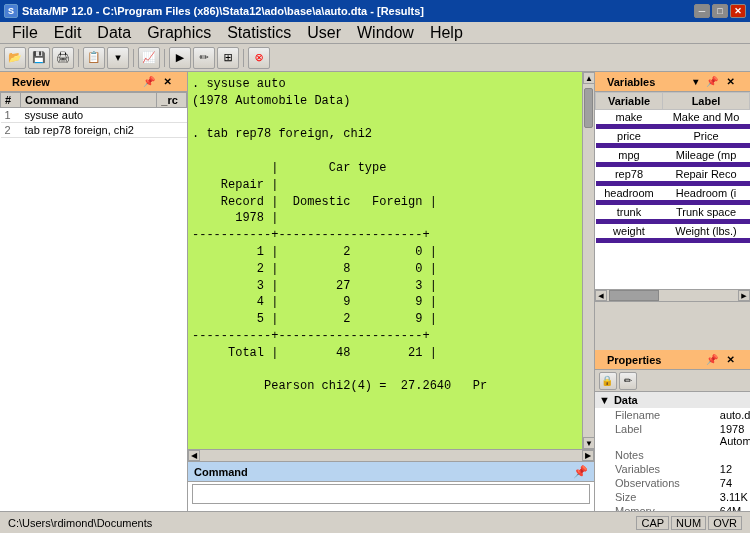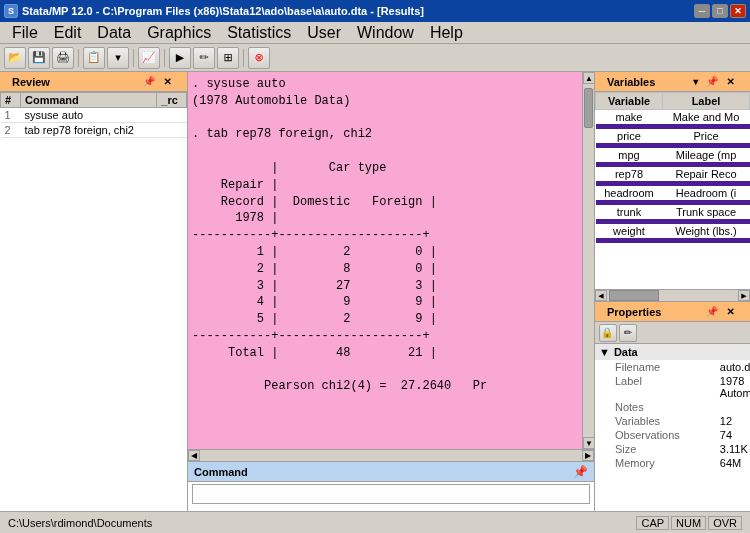--- a/index.html
+++ b/index.html
@@ -86,21 +86,21 @@
       flex-direction: column;
       background: white;
     }
     #results-content {
       flex: 1;
       overflow: auto;
       padding: 4px;
       font-family: 'Courier New', monospace;
       font-size: 12px;
       line-height: 1.4;
-      background: #f9a8d4;
+      background: #bef264;
       position: relative;
     }
     #results-area {
       display: flex;
       flex: 1;
       overflow: hidden;
     }
 
     
     #command-area {
@@ -146,20 +146,21 @@
     .vars-content { overflow-y: auto; flex: 1; text-align: center; }
     .vars-hscroll { height: 12px; background: #d4d0c8; border-top: 1px solid #a0a0a0; }
 
     
     #properties-panel {
       flex: 1;
       background: white;
       display: flex;
       flex-direction: column;
       overflow: hidden;
+      margin-top: 48px;
     }
     .prop-table { width: 100%; border-collapse: collapse; font-size: 11px; }
     .prop-table td { padding: 1px 20px; font-size: 11px; vertical-align: top; }
     .prop-key { color: #666; width: 80px; }
     .prop-val { font-family: inherit; }
     .prop-content { overflow-y: auto; flex: 1; }
     .prop-toolbar { height: 22px; background: #d4d0c8; border-bottom: 1px solid #a0a0a0; display: flex; align-items: center; padding: 0 4px; gap: 2px; }
 
     
     #status-bar {

